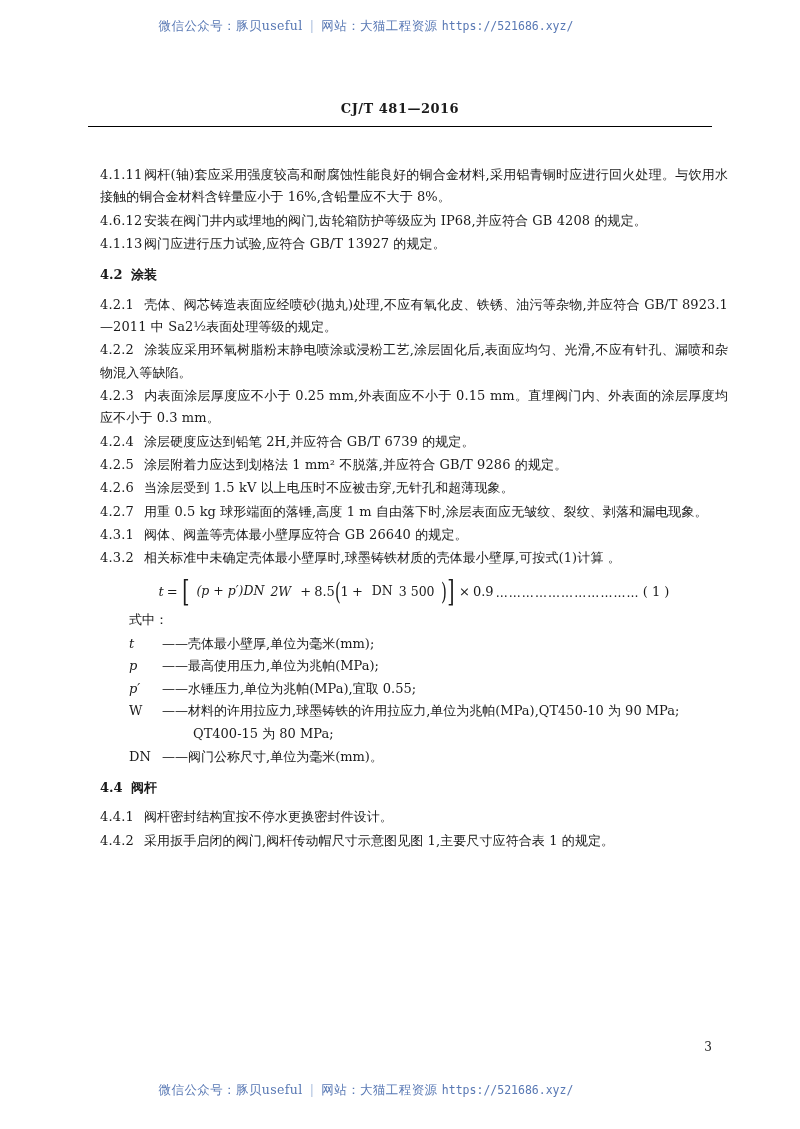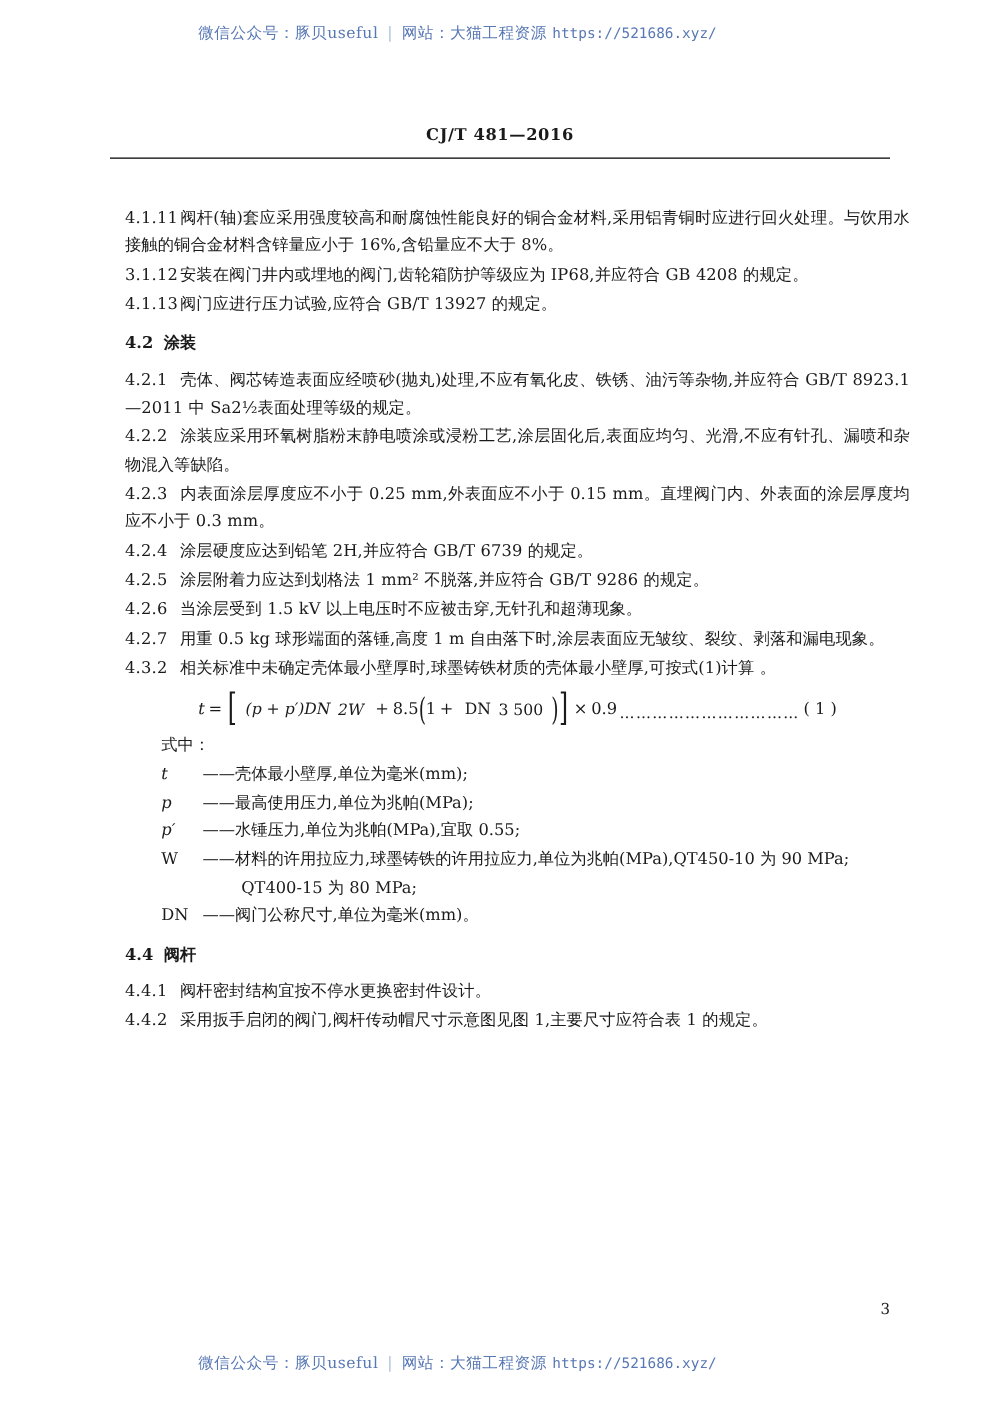--- a/index.html
+++ b/index.html
@@ -195,41 +195,42 @@
   <span>微信公众号：</span><span>豚贝useful</span><span class="wm-sep">|</span><span>网站：</span><span>大猫工程资源</span>&nbsp;<span class="wm-url">https://521686.xyz/</span>
 </div>
 
 <div class="page-header">CJ/T 481—2016</div>
 <div class="header-rule"></div>
 
 <div class="content">
 
   <p class="clause"><span class="num">4.1.11</span><span class="txt">阀杆(轴)套应采用强度较高和耐腐蚀性能良好的铜合金材料,采用铝青铜时应进行回火处理。与饮用水接触的铜合金材料含锌量应小于 16%,含铅量应不大于 8%。</span></p>
 
-  <p class="clause"><span class="num">3.1.12</span><span class="txt">安装在阀门井内或埋地的阀门,齿轮箱防护等级应为 IP68,并应符合 GB 4208 的规定。</span></p>
+  <p class="clause"><span class="num">4.6.12</span><span class="txt">安装在阀门井内或埋地的阀门,齿轮箱防护等级应为 IP68,并应符合 GB 4208 的规定。</span></p>
 
   <p class="clause"><span class="num">4.1.13</span><span class="txt">阀门应进行压力试验,应符合 GB/T 13927 的规定。</span></p>
 
   <p class="section-title"><span class="snum">4.2</span><span>涂装</span></p>
 
   <p class="clause"><span class="num">4.2.1</span><span class="txt">壳体、阀芯铸造表面应经喷砂(抛丸)处理,不应有氧化皮、铁锈、油污等杂物,并应符合 GB/T 8923.1—2011 中 Sa2½表面处理等级的规定。</span></p>
 
   <p class="clause"><span class="num">4.2.2</span><span class="txt">涂装应采用环氧树脂粉末静电喷涂或浸粉工艺,涂层固化后,表面应均匀、光滑,不应有针孔、漏喷和杂物混入等缺陷。</span></p>
 
   <p class="clause"><span class="num">4.2.3</span><span class="txt">内表面涂层厚度应不小于 0.25 mm,外表面应不小于 0.15 mm。直埋阀门内、外表面的涂层厚度均应不小于 0.3 mm。</span></p>
 
   <p class="clause"><span class="num">4.2.4</span><span class="txt">涂层硬度应达到铅笔 2H,并应符合 GB/T 6739 的规定。</span></p>
 
   <p class="clause"><span class="num">4.2.5</span><span class="txt">涂层附着力应达到划格法 1 mm² 不脱落,并应符合 GB/T 9286 的规定。</span></p>
 
   <p class="clause"><span class="num">4.2.6</span><span class="txt">当涂层受到 1.5 kV 以上电压时不应被击穿,无针孔和超薄现象。</span></p>
 
   <p class="clause"><span class="num">4.2.7</span><span class="txt">用重 0.5 kg 球形端面的落锤,高度 1 m 自由落下时,涂层表面应无皱纹、裂纹、剥落和漏电现象。</span></p>
 
 
+  <p class="clause"><span class="num">4.3.1</span><span class="txt">阀体、阀盖等壳体最小壁厚应符合 GB 26640 的规定。</span></p>
 
   <p class="clause"><span class="num">4.3.2</span><span class="txt">相关标准中未确定壳体最小壁厚时,球墨铸铁材质的壳体最小壁厚,可按式(1)计算 。</span></p>
 
   <div class="formula-row">
     <span class="formula">
       <span class="it">t</span>
       <span class="op">=</span>
       <span class="bracket">[</span>
       <span class="frac">
         <span class="top it">(p + p′)DN</span>

